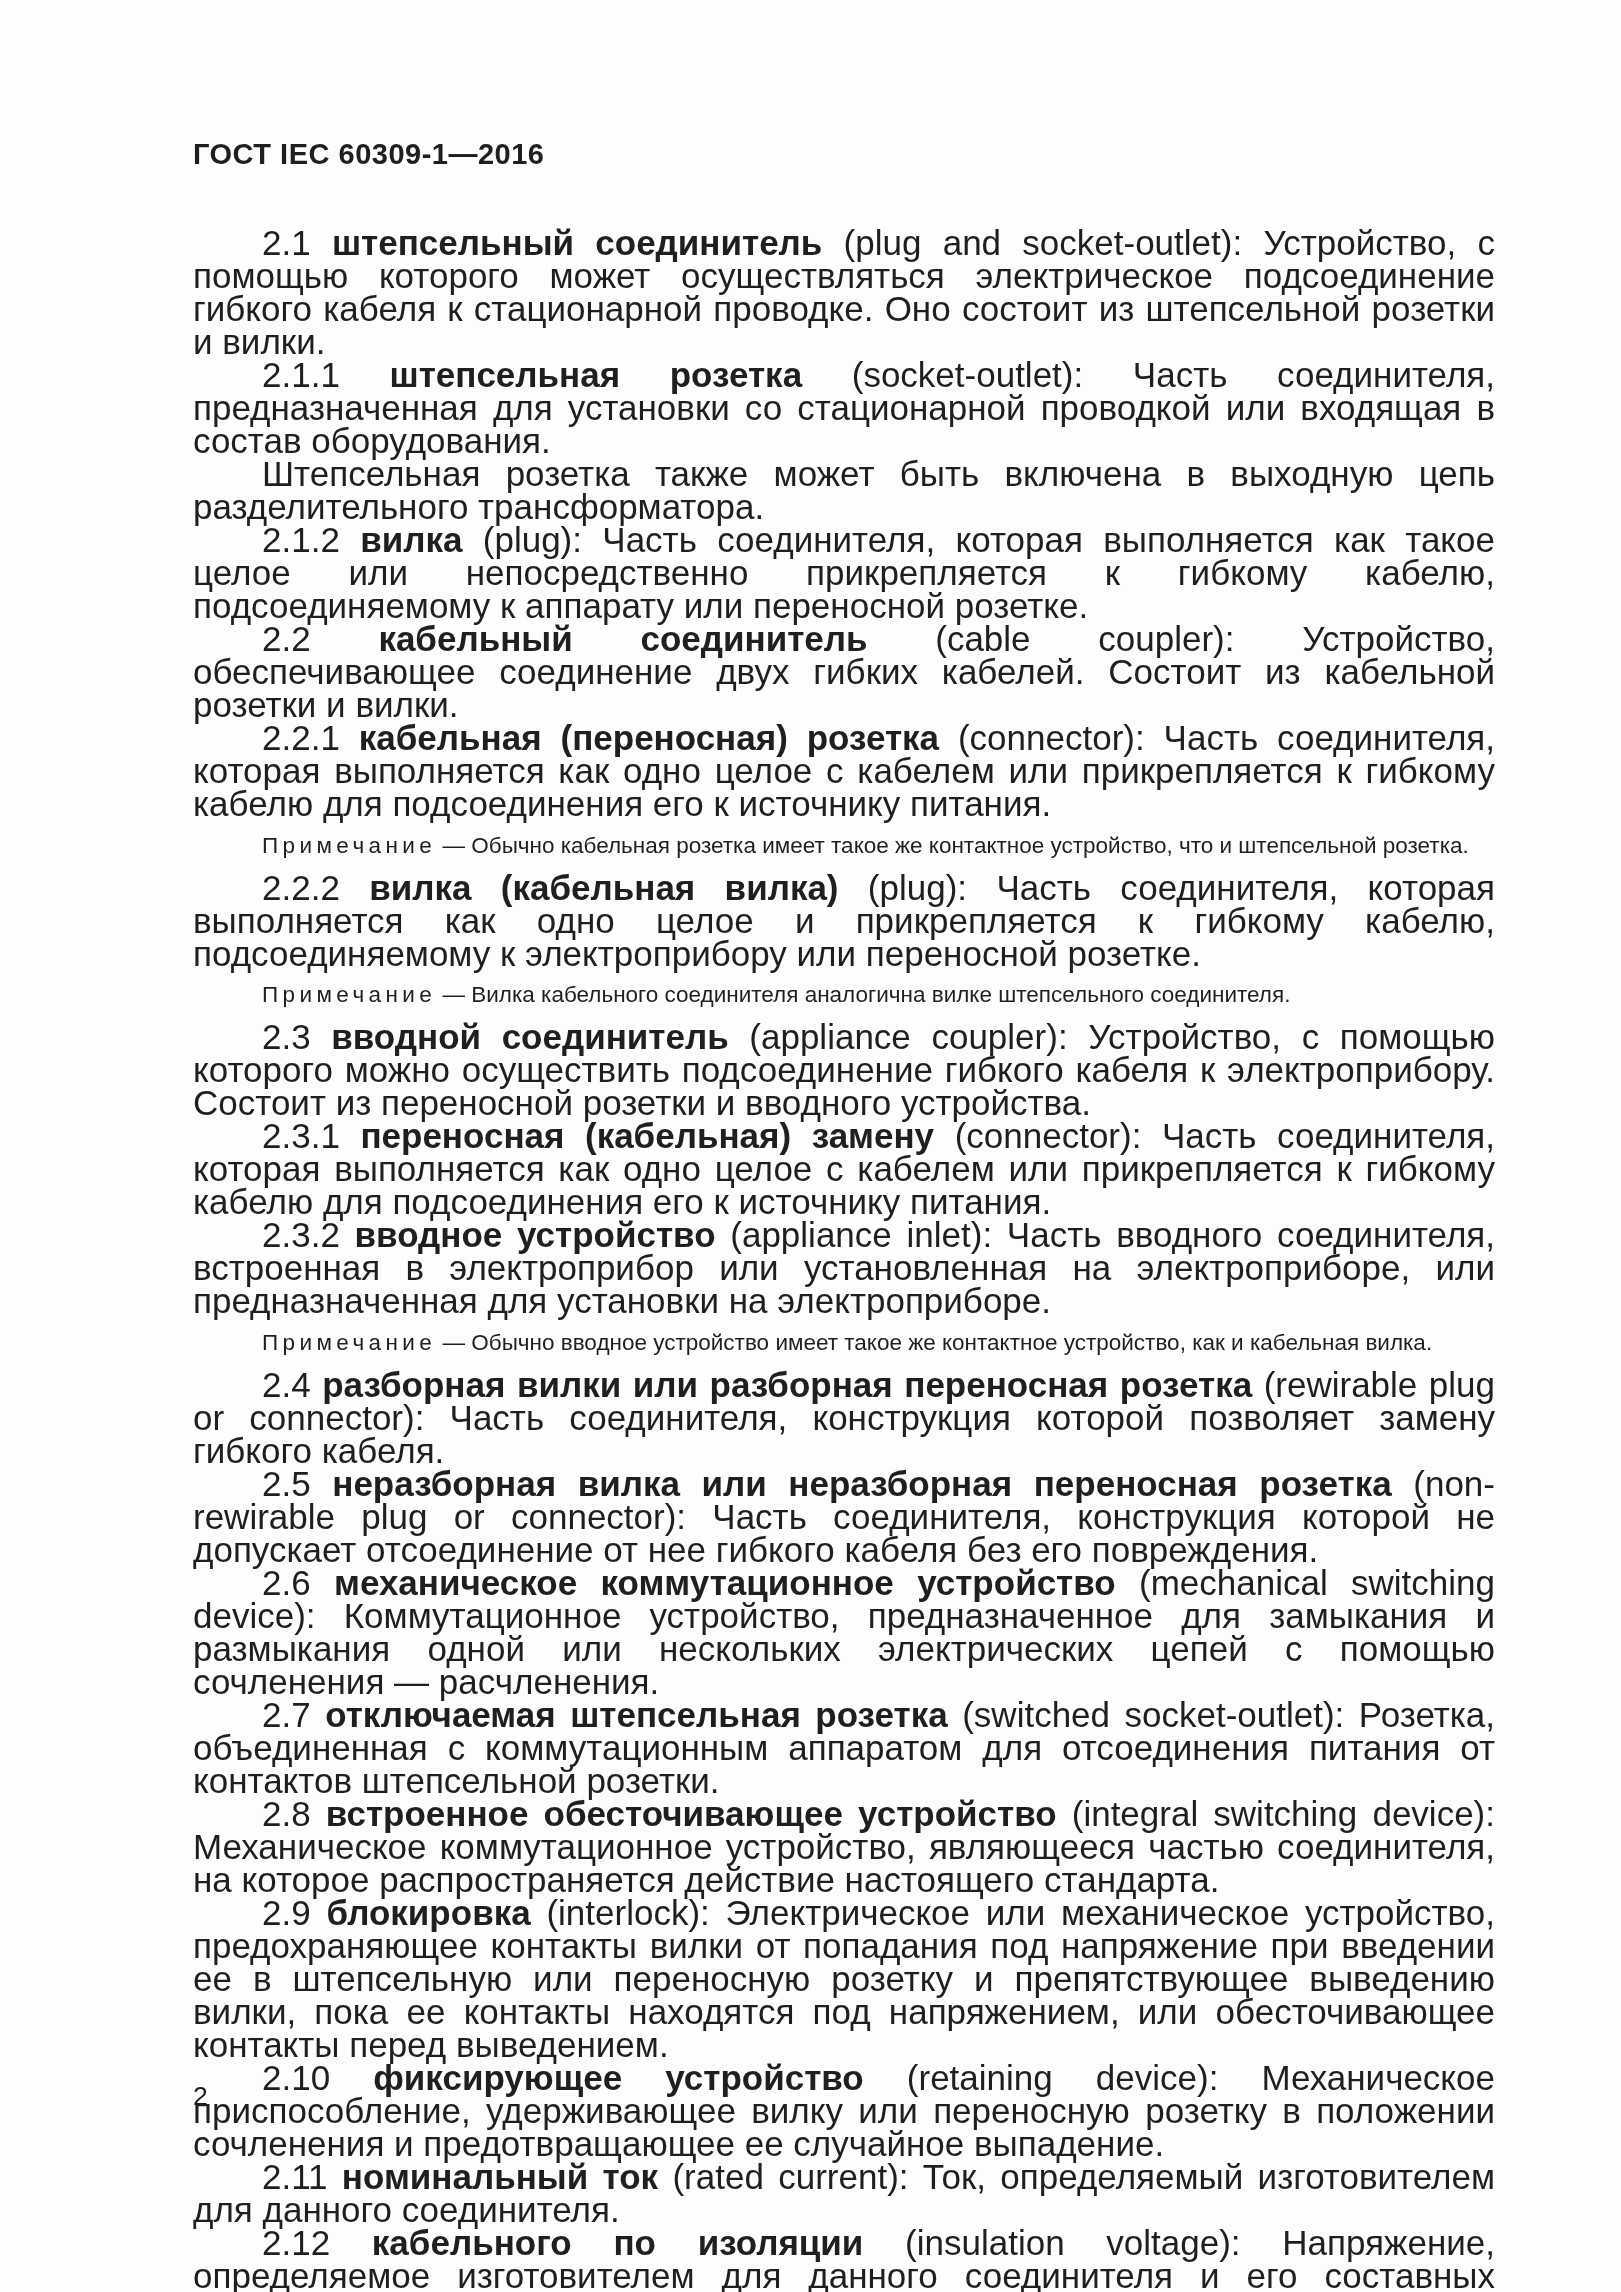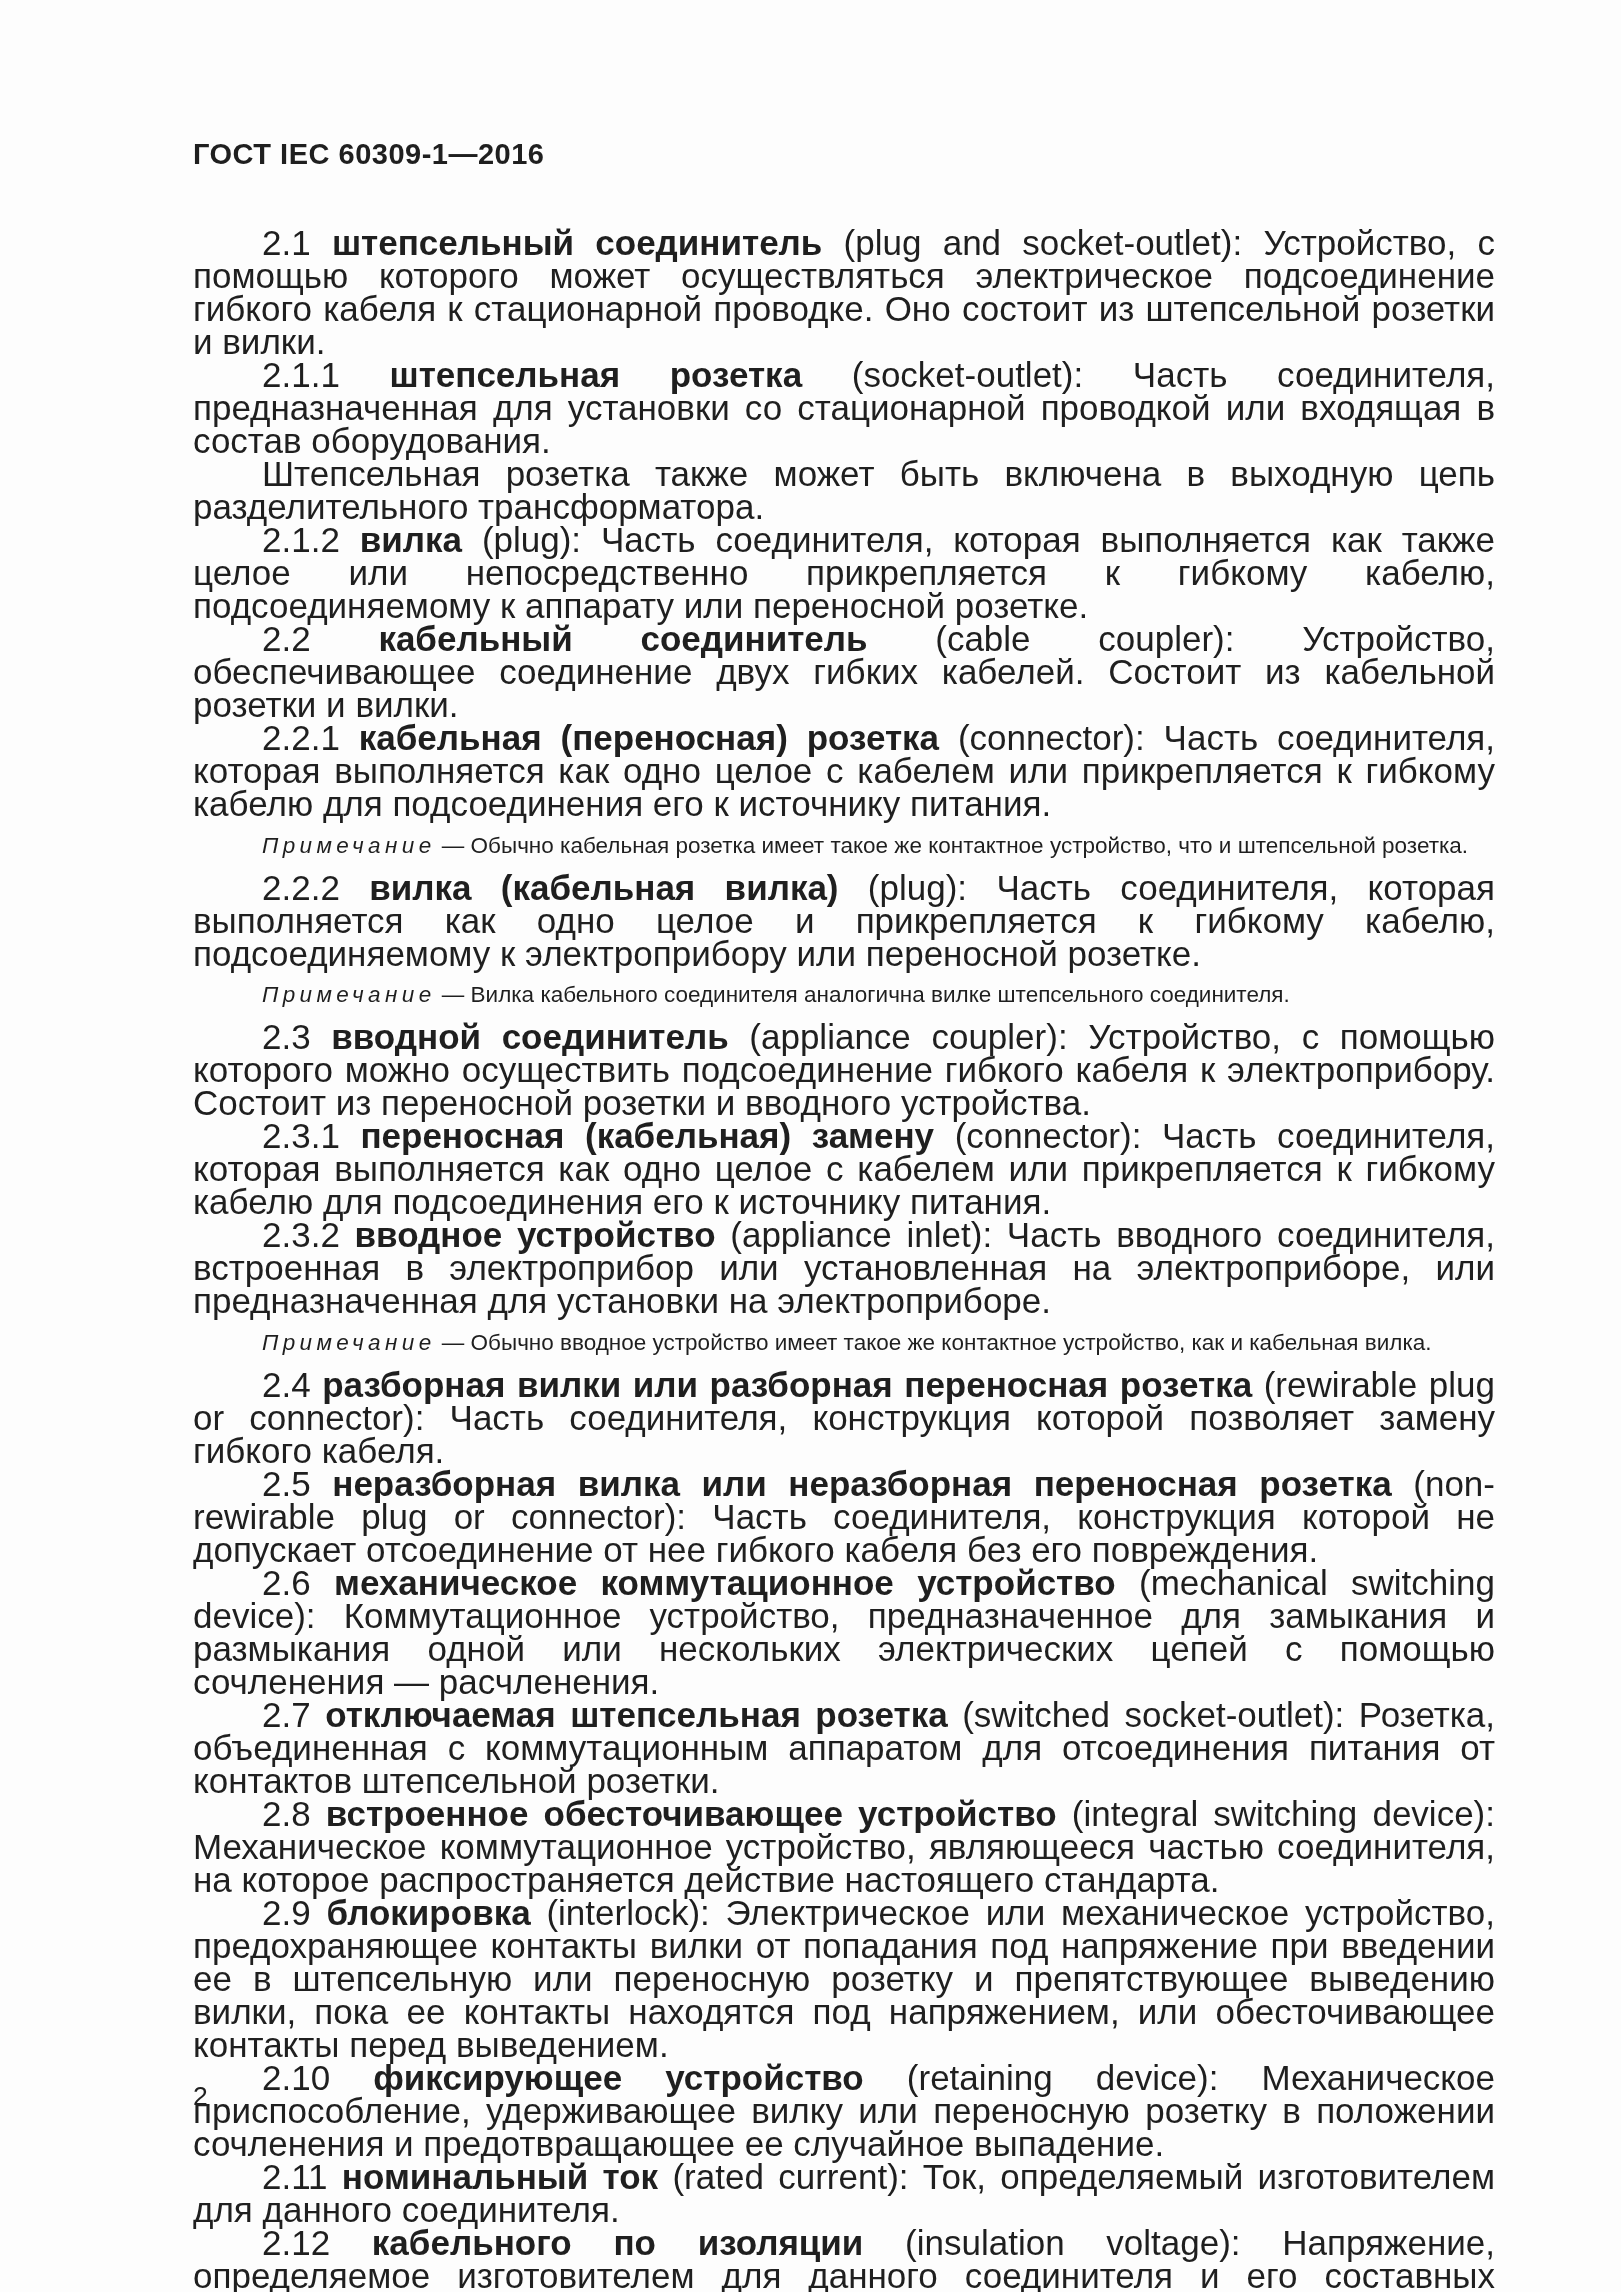--- a/index.html
+++ b/index.html
@@ -46,41 +46,40 @@
     margin: 10.8px 0;
   }
   .clause-number {
     font-weight: 400;
   }
   .term {
     font-weight: 700;
   }
   .note-label {
     letter-spacing: 4.4px;
-    font-style: italic;
   }
   .page-number {
     position: absolute;
     left: 193px;
     top: 2080px;
     font-size: 26.5px;
     line-height: 33px;
   }
 </style>
 </head>
 <body>
 
 <div class="sheet">
   <div class="doc-header">ГОСТ IEC 60309-1—2016</div>
 
   <div class="content">
       <p class="para body"><span class="clause-number">2.1 </span><span class="term">штепсельный соединитель</span><span> (plug and socket-outlet): Устройство, с помощью которого может осуществляться электрическое подсоединение гибкого кабеля к стационарной проводке. Оно состоит из штепсельной розетки и вилки.</span></p>
       <p class="para body"><span class="clause-number">2.1.1 </span><span class="term">штепсельная розетка</span><span> (socket-outlet): Часть соединителя, предназначенная для установки со стационарной проводкой или входящая в состав оборудования.</span></p>
       <p class="para body"><span>Штепсельная розетка также может быть включена в выходную цепь разделительного трансформатора.</span></p>
-      <p class="para body"><span class="clause-number">2.1.2 </span><span class="term">вилка</span><span> (plug): Часть соединителя, которая выполняется как также целое или непосредственно прикрепляется к гибкому кабелю, подсоединяемому к аппарату или переносной розетке.</span></p>
+      <p class="para body"><span class="clause-number">2.1.2 </span><span class="term">вилка</span><span> (plug): Часть соединителя, которая выполняется как такое целое или непосредственно прикрепляется к гибкому кабелю, подсоединяемому к аппарату или переносной розетке.</span></p>
       <p class="para body"><span class="clause-number">2.2 </span><span class="term">кабельный соединитель</span><span> (cable coupler): Устройство, обеспечивающее соединение двух гибких кабелей. Состоит из кабельной розетки и вилки.</span></p>
       <p class="para body"><span class="clause-number">2.2.1 </span><span class="term">кабельная (переносная) розетка</span><span> (connector): Часть соединителя, которая выполняется как одно целое с кабелем или прикрепляется к гибкому кабелю для подсоединения его к источнику питания.</span></p>
       <p class="para note"><span class="note-label">Примечание</span><span> — Обычно кабельная розетка имеет такое же контактное устройство, что и штепсельной розетка.</span></p>
       <p class="para body"><span class="clause-number">2.2.2 </span><span class="term">вилка (кабельная вилка)</span><span> (plug): Часть соединителя, которая выполняется как одно целое и прикрепляется к гибкому кабелю, подсоединяемому к электроприбору или переносной розетке.</span></p>
       <p class="para note"><span class="note-label">Примечание</span><span> — Вилка кабельного соединителя аналогична вилке штепсельного соединителя.</span></p>
       <p class="para body"><span class="clause-number">2.3 </span><span class="term">вводной соединитель</span><span> (appliance coupler): Устройство, с помощью которого можно осуществить подсоединение гибкого кабеля к электроприбору. Состоит из переносной розетки и вводного устройства.</span></p>
       <p class="para body"><span class="clause-number">2.3.1 </span><span class="term">переносная (кабельная) замену</span><span> (connector): Часть соединителя, которая выполняется как одно целое с кабелем или прикрепляется к гибкому кабелю для подсоединения его к источнику питания.</span></p>
       <p class="para body"><span class="clause-number">2.3.2 </span><span class="term">вводное устройство</span><span> (appliance inlet): Часть вводного соединителя, встроенная в электроприбор или установленная на электроприборе, или предназначенная для установки на электроприборе.</span></p>
       <p class="para note"><span class="note-label">Примечание</span><span> — Обычно вводное устройство имеет такое же контактное устройство, как и кабельная вилка.</span></p>
       <p class="para body"><span class="clause-number">2.4 </span><span class="term">разборная вилки или разборная переносная розетка</span><span> (rewirable plug or connector): Часть соединителя, конструкция которой позволяет замену гибкого кабеля.</span></p>

